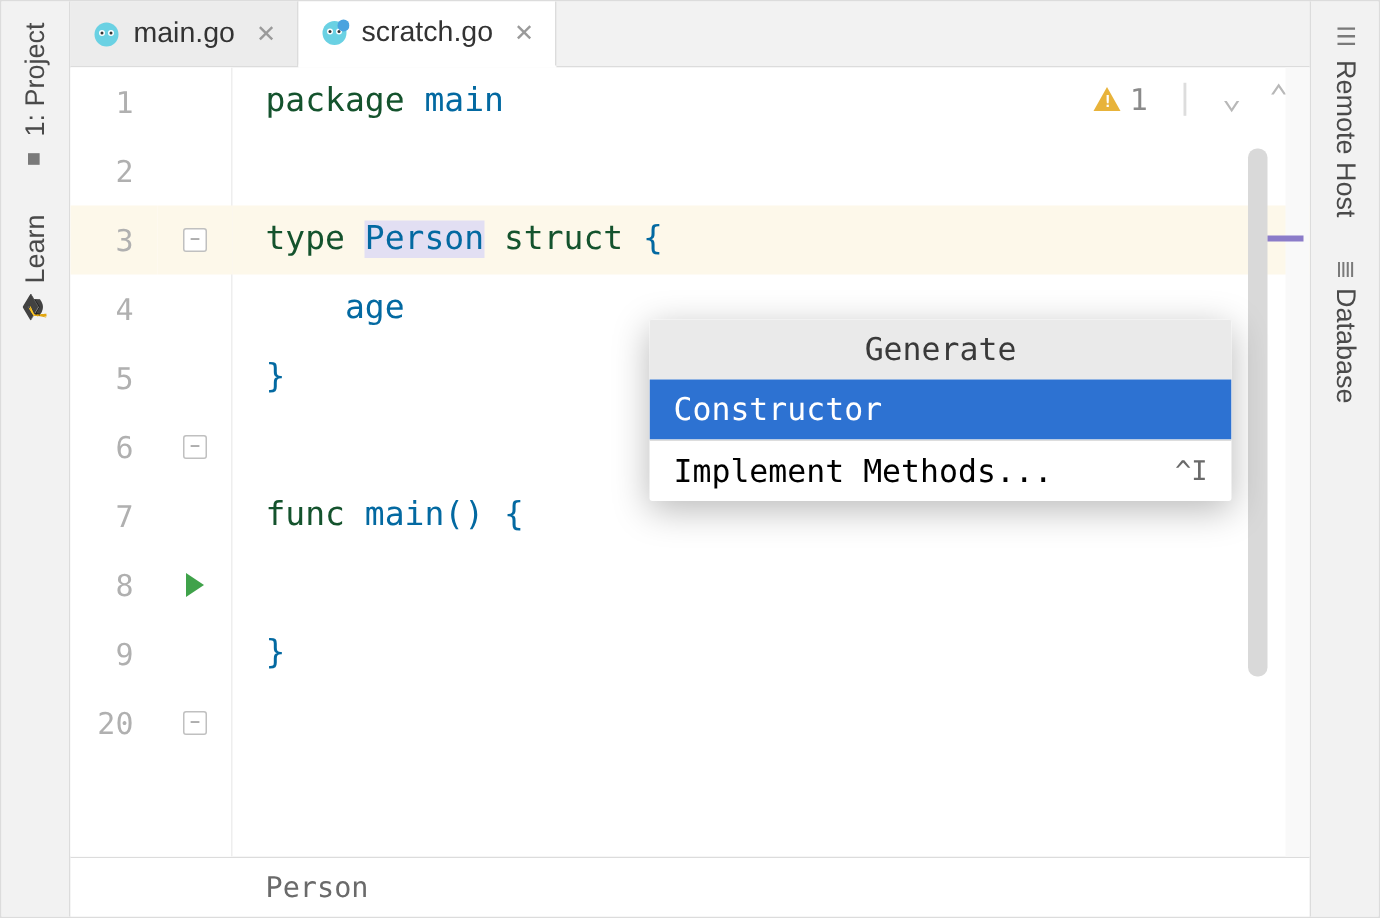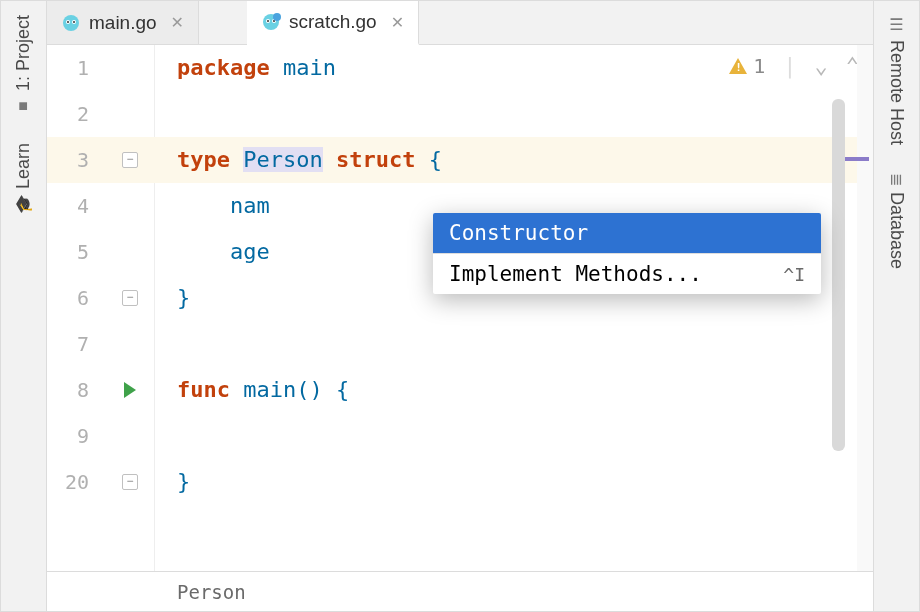--- a/index.html
+++ b/index.html
@@ -7,35 +7,35 @@
   .root { display: flex; width: 100%; height: 100%; border: 1px solid #dcdcdc; }
   .left-rail { width: 46px; background: #f2f2f2; border-right: 1px solid #dcdcdc; display: flex; flex-direction: column; align-items: center; }
   .left-rail .rail-item { writing-mode: vertical-rl; transform: rotate(180deg); font-size: 18px; color: #4a4a4a; padding: 14px 0; display: flex; align-items: center; gap: 6px; cursor: pointer; }
   .left-rail .rail-icon { writing-mode: horizontal-tb; transform: rotate(90deg); color: #7a7a7a; font-size: 16px; }
   .right-rail { width: 46px; background: #f2f2f2; border-left: 1px solid #dcdcdc; display: flex; flex-direction: column; align-items: center; }
   .right-rail .rail-item { writing-mode: vertical-rl; font-size: 18px; color: #4a4a4a; padding: 14px 0; display: flex; align-items: center; gap: 6px; cursor: pointer; }
   .right-rail .rail-icon { color: #7a7a7a; font-size: 16px; display:inline-block; }
   .main { flex: 1; display: flex; flex-direction: column; position: relative; }
   .tabs { height: 44px; background: #f2f2f2; border-bottom: 1px solid #dcdcdc; display: flex; align-items: stretch; }
   .tab { display: flex; align-items: center; gap: 8px; padding: 0 14px; font-size: 19px; color: #333; border-right: 1px solid #dcdcdc; cursor: pointer; background:#ececec; }
-  .tab.active { background: #fff; border-bottom: 2px solid #fff; margin-bottom:-1px;margin-left:48px; }
+  .tab.active { background: #fff; border-bottom: 2px solid #fff; margin-bottom:-1px; }
   .tab .close { color: #9a9a9a; margin-left: 6px; font-size: 16px; }
   .go-icon { width: 20px; height: 20px; display:inline-block; }
   .editor-area { flex: 1; display: flex; position: relative; background:#fff; }
   .gutter { width: 108px; background: #fff; border-right: 1px solid #eee; position:relative; }
   .line-nums { position:absolute; left:0; top:0; width:58px; }
   .line-num { height: 46px; line-height:46px; text-align: right; padding-right: 16px; color: #b0b0b0; font-size: 20px; font-family: "Menlo","Consolas",monospace; }
   .gutter-icons { position:absolute; left:58px; top:0; width:50px; }
   .gutter-icon { height:46px; display:flex; align-items:center; justify-content:center; }
   .fold { width:16px; height:16px; border:1px solid #c0c0c0; background:#fff; color:#888; font-size:12px; line-height:12px; text-align:center; border-radius:2px; }
   .run-tri { width:0; height:0; border-left:12px solid #3fa24a; border-top:8px solid transparent; border-bottom:8px solid transparent; }
   .code { flex:1; position:relative; font-family: "Menlo","Consolas",monospace; font-size:22px; }
   .code-line { height:46px; line-height:46px; padding-left:22px; white-space:pre; }
   .hl-line { background: #fdf8ea; }
-  .kw { color:#c2410c; font-weight:700; }
+  .kw { color:#14532d; font-weight:400; }
   .ident { color:#0369a1; }
   .sel { background:#e2dff3; }
   .topright { position:absolute; top:8px; right:14px; display:flex; align-items:center; gap:18px; }
   .warn-badge { display:flex; align-items:center; gap:6px; color:#8a8a8a; font-size:20px; }
   .warn-tri { width:0; height:0; border-left:9px solid transparent; border-right:9px solid transparent; border-bottom:16px solid #e8b33a; position:relative; }
   .warn-tri::after { content:"!"; position:absolute; left:-3px; top:3px; font-size:11px; color:#fff; font-weight:bold; }
   .chev { color:#b8b8b8; font-size:22px; cursor:pointer; }
   .err-stripe { position:absolute; right:0; top:0; width:16px; height:100%; background:#f9f9f9; }
   .err-thumb { position:absolute; right:28px; top:54px; width:13px; height:352px; background:#d9d9d9; border-radius:6px; }
   .err-mark { position:absolute; right:4px; width:24px; height:4px; background:#8b7cc9; }
@@ -139,34 +139,34 @@
             <span>1</span>
           </span>
           <span style="color:#ddd">|</span>
           <span class="chev">⌄</span>
           <span class="chev">⌃</span>
         </div>
 
         <div class="code-line"><span class="kw">package</span> <span class="ident">main</span></div>
         <div class="code-line"></div>
         <div class="code-line hl-line"><span class="kw">type</span> <span class="ident sel">Person</span> <span class="kw">struct</span> <span class="ident">{</span></div>
-        <div class="code-line"><span class="ident">    nam</span></div>
         <div class="code-line"><span class="ident">    age</span></div>
         <div class="code-line"><span class="ident">}</span></div>
         <div class="code-line"></div>
         <div class="code-line"><span class="kw">func</span> <span class="ident">main</span><span class="ident">() {</span></div>
         <div class="code-line"></div>
         <div class="code-line"><span class="ident">}</span></div>
         <div class="code-line"></div>
 
         <div class="err-stripe"></div>
         <div class="err-thumb"></div>
         <div class="err-mark" style="top:112px;"></div>
 
         <div class="popup">
+          <div class="popup-title">Generate</div>
           <div class="popup-item selected">
             <span>Constructor</span>
           </div>
           <div class="popup-sep"></div>
           <div class="popup-item">
             <span>Implement Methods...</span>
             <span class="shortcut">^I</span>
           </div>
         </div>
       </div>

